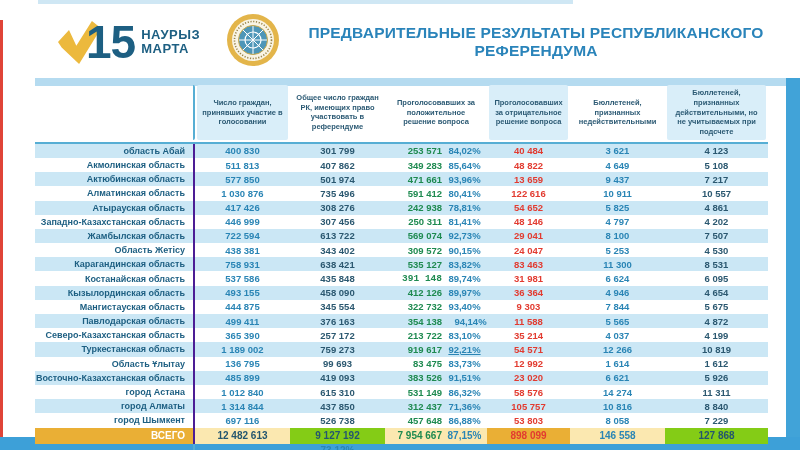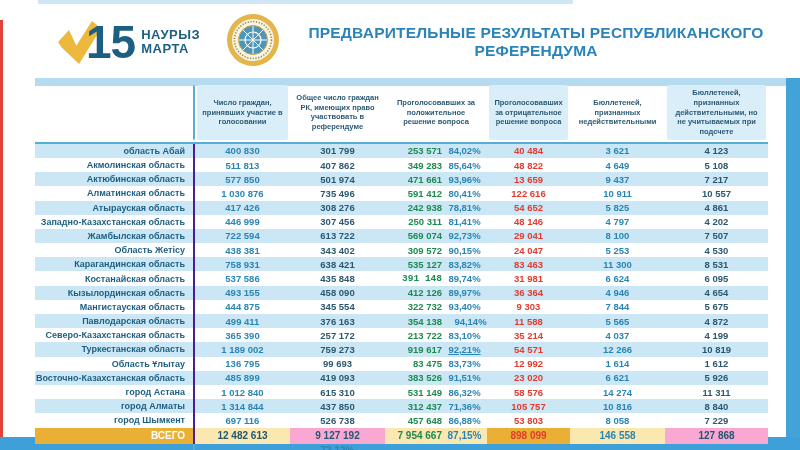--- a/index.html
+++ b/index.html
@@ -46,21 +46,21 @@
   .c3 { display:flex; align-items:center; }
   .c3 .num { width:57px; text-align:right; color:#1e8a50; }
   .c3 .pct { flex:1; text-align:center; color:#2a85b5; }
   .c4 { color:#e23b30; }
   .c5 { color:#2a85b5; }
   .c6 { color:#2b5870; }
 
   .total-row { height:16px; font-size:10px; }
   .total-row .cell-region { font-size:10px; color:#ffffff; background:#eaaf35; }
   .t-pale   { background:#fbe8b0; height:100%; display:flex; align-items:center; justify-content:center; }
-  .t-mid    { background:#f9a8d4; height:100%; display:flex; align-items:center; justify-content:center; }
+  .t-mid    { background:#84cc16; height:100%; display:flex; align-items:center; justify-content:center; }
   .t-strong { background:#eaaf35; height:100%; display:flex; align-items:center; justify-content:center; }
   .total-row .c1, .total-row .c2, .total-row .c6 { color:#24566f; }
   .total-row .c3 { justify-content:flex-start; }
   .total-row .c5 { color:#2a85b5; }
 
   .pct-row { height:13px; font-size:10px; font-weight:bold; }
   .pct-row .spacer { height:100%; border-right:2px solid #56aed4; }
   .turnout { color:#2a85b5; text-align:center; line-height:13px; }
 </style>
 </head>

